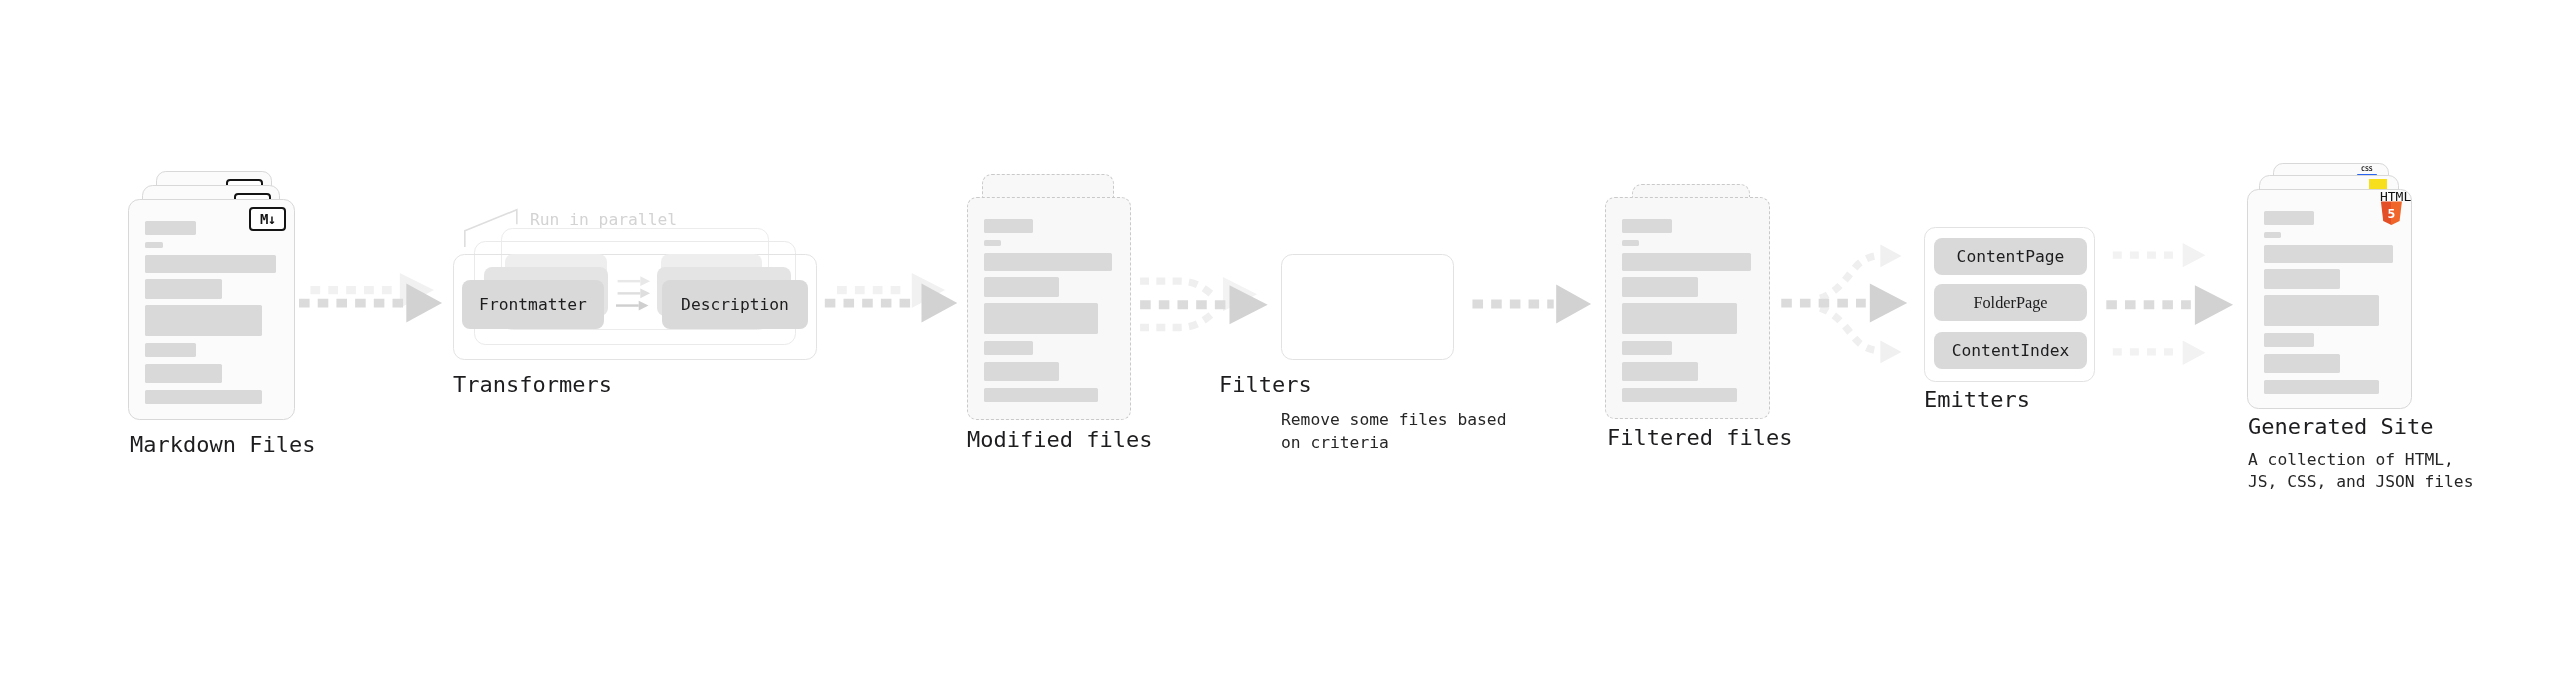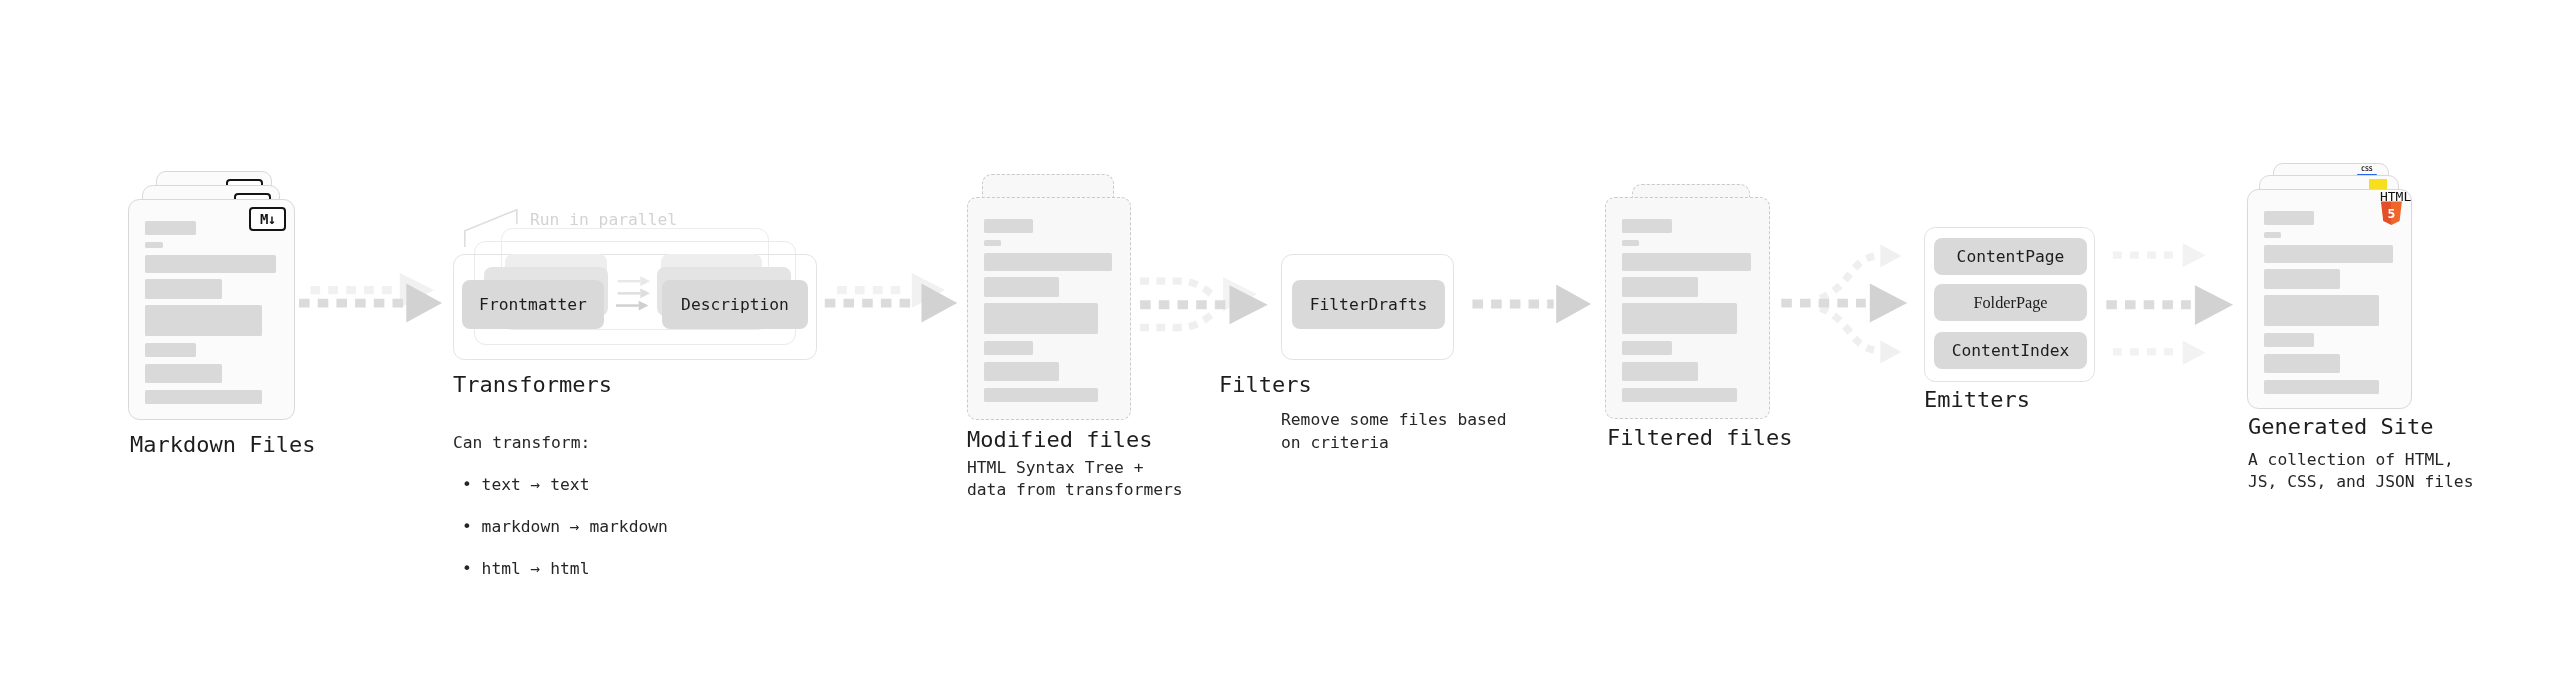--- a/index.html
+++ b/index.html
@@ -76,46 +76,37 @@
   <div class="frame" style="left:453px;top:254px;width:364px;height:106px;border-color:#e3e3e3;"></div>
 
   <div class="chip ghost2" style="left:505px;top:254px;width:102px;height:49px;"></div>
   <div class="chip ghost2" style="left:661px;top:254px;width:101px;height:49px;"></div>
   <div class="chip ghost1" style="left:484px;top:267px;width:124px;height:49px;"></div>
   <div class="chip ghost1" style="left:657px;top:267px;width:134px;height:49px;"></div>
   <div class="chip" style="left:462px;top:280px;width:142px;height:49px;">Frontmatter</div>
   <div class="chip" style="left:662px;top:280px;width:146px;height:49px;">Description</div>
 
   <div class="heading" style="left:453px;top:372px;">Transformers</div>
-  <div class="sub" style="left:453px;top:411px;line-height:21px;">
-    <span>Can transform:</span><br>
-    <span style="padding-left:9px;">• text → text</span><br>
-    <span style="padding-left:9px;">• markdown → markdown</span><br>
-    <span style="padding-left:9px;">• html → html</span>
-  </div>
 
   <div class="card dashed" style="left:982px;top:174px;width:132px;height:211px;"></div>
   <div class="card dashed" style="left:967px;top:197px;width:164px;height:223px;">
     <div class="bars">
         <div class="bar" style="width: 38%; height: 14px;"></div>
         <div class="bar" style="width: 13%; height: 6.5px;"></div>
         <div class="bar" style="width: 99%; height: 18px;"></div>
         <div class="bar" style="width: 58%; height: 19.5px;"></div>
         <div class="bar" style="width: 88%; height: 31px;"></div>
         <div class="bar" style="width: 38%; height: 14.6px;"></div>
         <div class="bar" style="width: 58%; height: 19.5px;"></div>
         <div class="bar" style="width: 88%; height: 14px;"></div>
       </div>
   </div>
   <div class="heading" style="left:967px;top:427px;text-align:right;">Modified files</div>
-  <div class="sub" style="left:967px;top:457px;">HTML Syntax Tree +
-data from transformers</div>
 
   <div class="panel" style="left:1281px;top:254px;width:173px;height:106px;"></div>
-  <div class="chip" style="left:1292px;top:280px;width:153px;height:49px;">FilterDrafts</div>
   <div class="heading" style="left:1219px;top:372px;">Filters</div>
   <div class="sub" style="left:1281px;top:408px;line-height:23px;">Remove some files based
 on criteria</div>
 
   <div class="card dashed" style="left:1632px;top:184px;width:118px;height:211px;"></div>
   <div class="card dashed" style="left:1605px;top:197px;width:165px;height:222px;">
     <div class="bars">
         <div class="bar" style="width: 38%; height: 14px;"></div>
         <div class="bar" style="width: 13%; height: 6.5px;"></div>
         <div class="bar" style="width: 99%; height: 18px;"></div>

